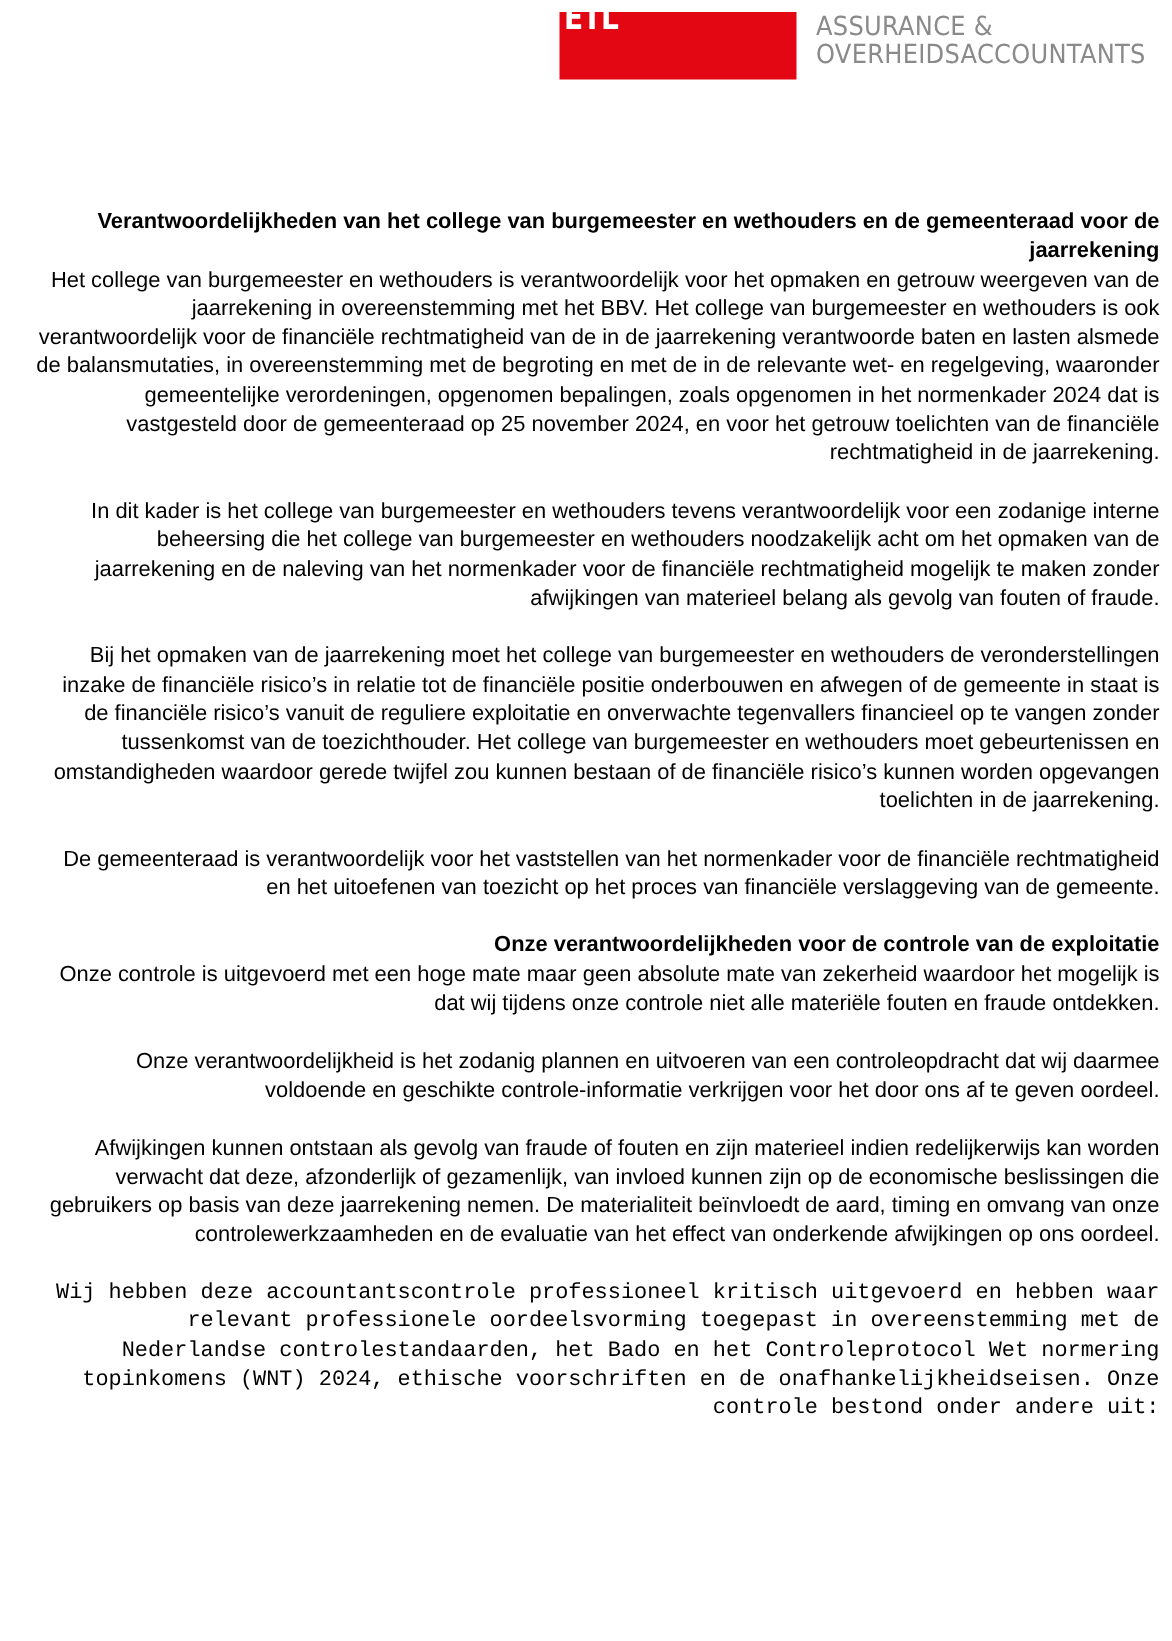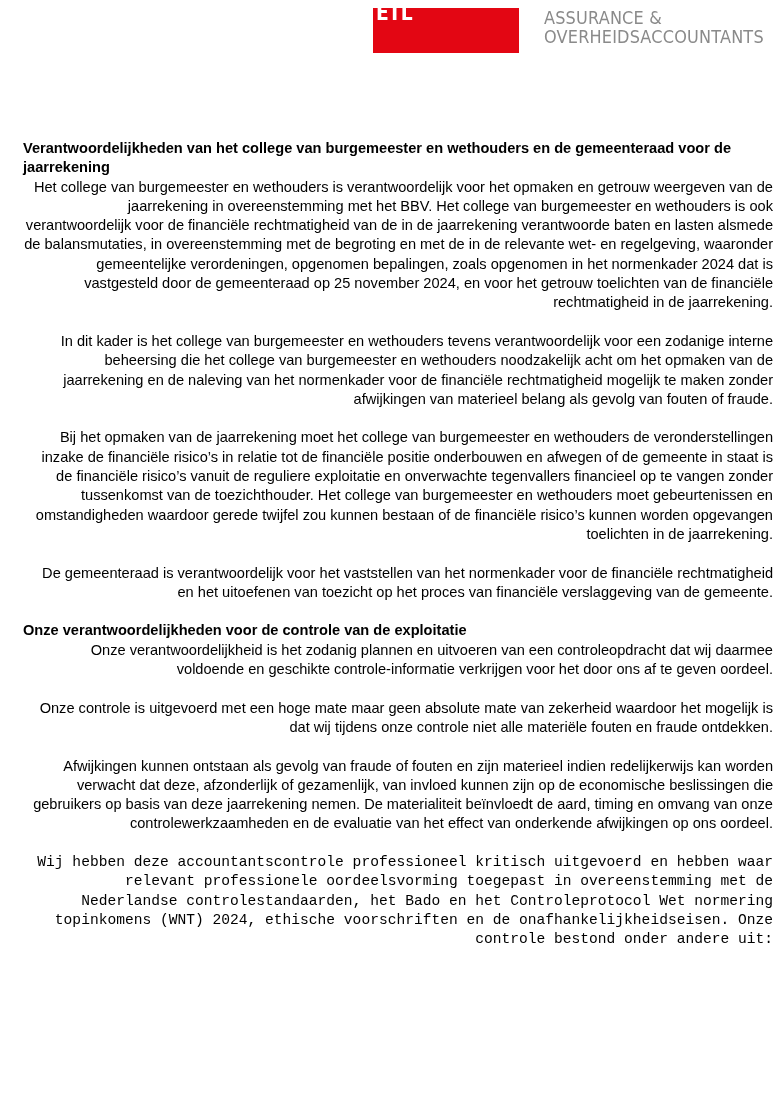--- a/index.html
+++ b/index.html
@@ -19,21 +19,21 @@
       position: absolute;
       left: 373px;
       top: 0;
       width: 408px;
       height: 60px;
     }
     .logo-block {
       position: absolute;
       left: 0;
       top: 8px;
-      width: 146px;
+      width: 158px;
       height: 45px;
       background: #e30613;
     }
     .logo-mark {
       position: absolute;
       left: 3px;
       top: -6px;
       color: #ffffff;
       font-family: "DejaVu Sans", sans-serif;
       font-weight: bold;
@@ -66,20 +66,21 @@
     }
     .content p {
       margin: 0;
     }
     .doc-title {
       font-weight: bold;
       margin-bottom: 19.3px !important;
     }
     .section-heading {
       font-weight: bold;
+      text-align: right;
     }
     .para {
       margin-bottom: 19.3px !important;
       text-align: right;
     }
     .para.tight {
       margin-bottom: 0 !important;
       font-family: Liberation Mono, monospace;
     }
   </style>
@@ -101,18 +102,18 @@
   <div>
     <p class="section-heading">Verantwoordelijkheden van het college van burgemeester en wethouders en de gemeenteraad voor de jaarrekening</p>
     <p class="para">Het college van burgemeester en wethouders is verantwoordelijk voor het opmaken en getrouw weergeven van de jaarrekening in overeenstemming met het BBV. Het college van burgemeester en wethouders is ook verantwoordelijk voor de financiële rechtmatigheid van de in de jaarrekening verantwoorde baten en lasten alsmede de balansmutaties, in overeenstemming met de begroting en met de in de relevante wet- en regelgeving, waaronder gemeentelijke verordeningen, opgenomen bepalingen, zoals opgenomen in het normenkader 2024 dat is vastgesteld door de gemeenteraad op 25 november 2024, en voor het getrouw toelichten van de financiële rechtmatigheid in de jaarrekening.</p>
     <p class="para">In dit kader is het college van burgemeester en wethouders tevens verantwoordelijk voor een zodanige interne beheersing die het college van burgemeester en wethouders noodzakelijk acht om het opmaken van de jaarrekening en de naleving van het normenkader voor de financiële rechtmatigheid mogelijk te maken zonder afwijkingen van materieel belang als gevolg van fouten of fraude.</p>
     <p class="para">Bij het opmaken van de jaarrekening moet het college van burgemeester en wethouders de veronderstellingen inzake de financiële risico’s in relatie tot de financiële positie onderbouwen en afwegen of de gemeente in staat is de financiële risico’s vanuit de reguliere exploitatie en onverwachte tegenvallers financieel op te vangen zonder tussenkomst van de toezichthouder. Het college van burgemeester en wethouders moet gebeurtenissen en omstandigheden waardoor gerede twijfel zou kunnen bestaan of de financiële risico’s kunnen worden opgevangen toelichten in de jaarrekening.</p>
     <p class="para">De gemeenteraad is verantwoordelijk voor het vaststellen van het normenkader voor de financiële rechtmatigheid en het uitoefenen van toezicht op het proces van financiële verslaggeving van de gemeente.</p>
   </div>
 
   <div>
     <p class="section-heading">Onze verantwoordelijkheden voor de controle van de exploitatie</p>
+    <p class="para">Onze controle is uitgevoerd met een hoge mate maar geen absolute mate van zekerheid waardoor het mogelijk is dat wij tijdens onze controle niet alle materiële fouten en fraude ontdekken.</p>
     <p class="para">Onze verantwoordelijkheid is het zodanig plannen en uitvoeren van een controleopdracht dat wij daarmee voldoende en geschikte controle-informatie verkrijgen voor het door ons af te geven oordeel.</p>
-    <p class="para">Onze controle is uitgevoerd met een hoge mate maar geen absolute mate van zekerheid waardoor het mogelijk is dat wij tijdens onze controle niet alle materiële fouten en fraude ontdekken.</p>
     <p class="para">Afwijkingen kunnen ontstaan als gevolg van fraude of fouten en zijn materieel indien redelijkerwijs kan worden verwacht dat deze, afzonderlijk of gezamenlijk, van invloed kunnen zijn op de economische beslissingen die gebruikers op basis van deze jaarrekening nemen. De materialiteit beïnvloedt de aard, timing en omvang van onze controlewerkzaamheden en de evaluatie van het effect van onderkende afwijkingen op ons oordeel.</p>
     <p class="para tight">Wij hebben deze accountantscontrole professioneel kritisch uitgevoerd en hebben waar relevant professionele oordeelsvorming toegepast in overeenstemming met de Nederlandse controlestandaarden, het Bado en het Controleprotocol Wet normering topinkomens (WNT) 2024, ethische voorschriften en de onafhankelijkheidseisen. Onze controle bestond onder andere uit:</p>
   </div>
 </div>
 
 </body></html>

